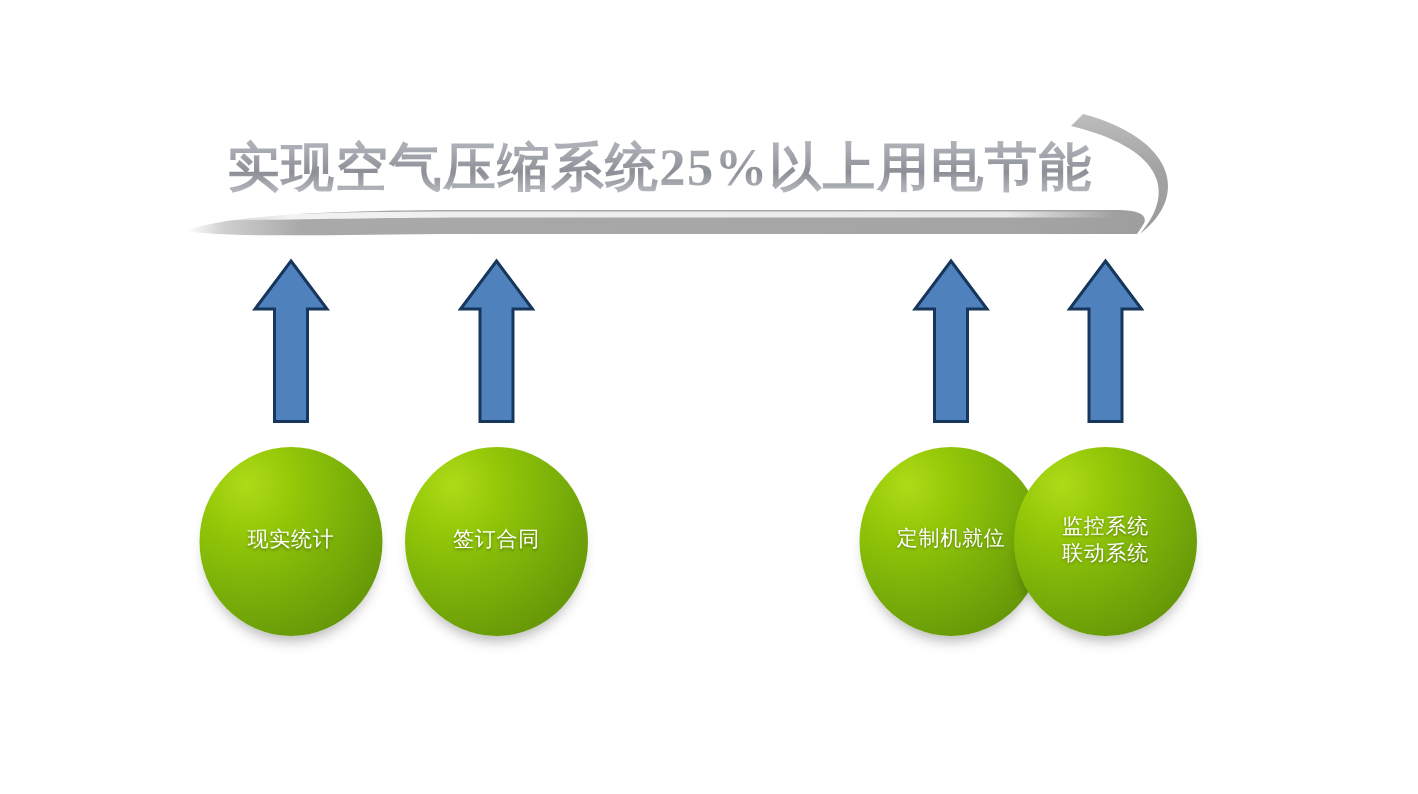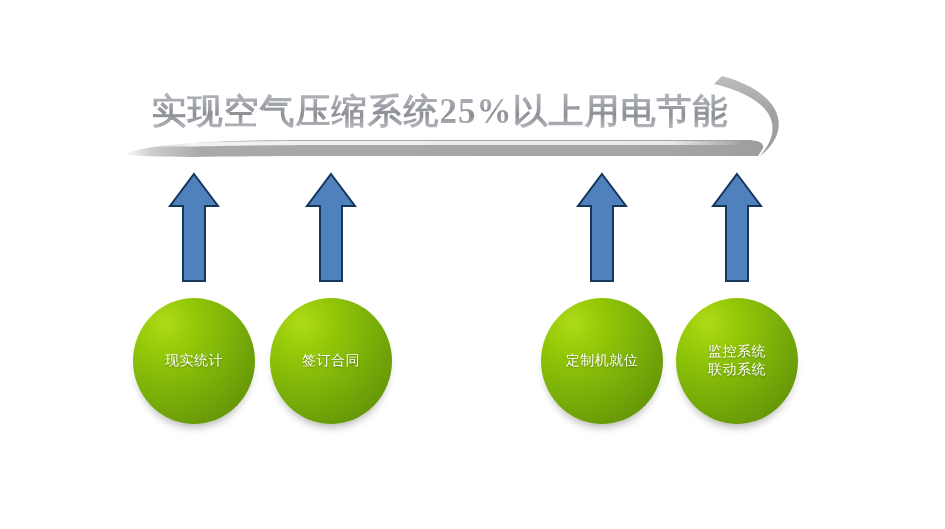--- a/index.html
+++ b/index.html
@@ -185,21 +185,21 @@
         <svg viewBox="0 0 52 114" width="52" height="114">
           <polygon points="26,4 50,36 37,36 37,111 15,111 15,36 2,36" fill="#4F81BD" stroke="#16365C" stroke-width="2" stroke-linejoin="miter"></polygon>
         </svg>
       </div>
       <div class="bubble">
         <span class="bubble-label">签订合同</span>
       </div>
     </div>
 
 
-    <div class="step" style="left:534px;">
+    <div class="step" style="left:566px;font-family:Liberation Mono, monospace;">
       <div class="arrow-wrap">
         <svg viewBox="0 0 52 114" width="52" height="114">
           <polygon points="26,4 50,36 37,36 37,111 15,111 15,36 2,36" fill="#4F81BD" stroke="#16365C" stroke-width="2" stroke-linejoin="miter"></polygon>
         </svg>
       </div>
       <div class="bubble">
         <span class="bubble-label">定制机就位</span>
       </div>
     </div>
 

